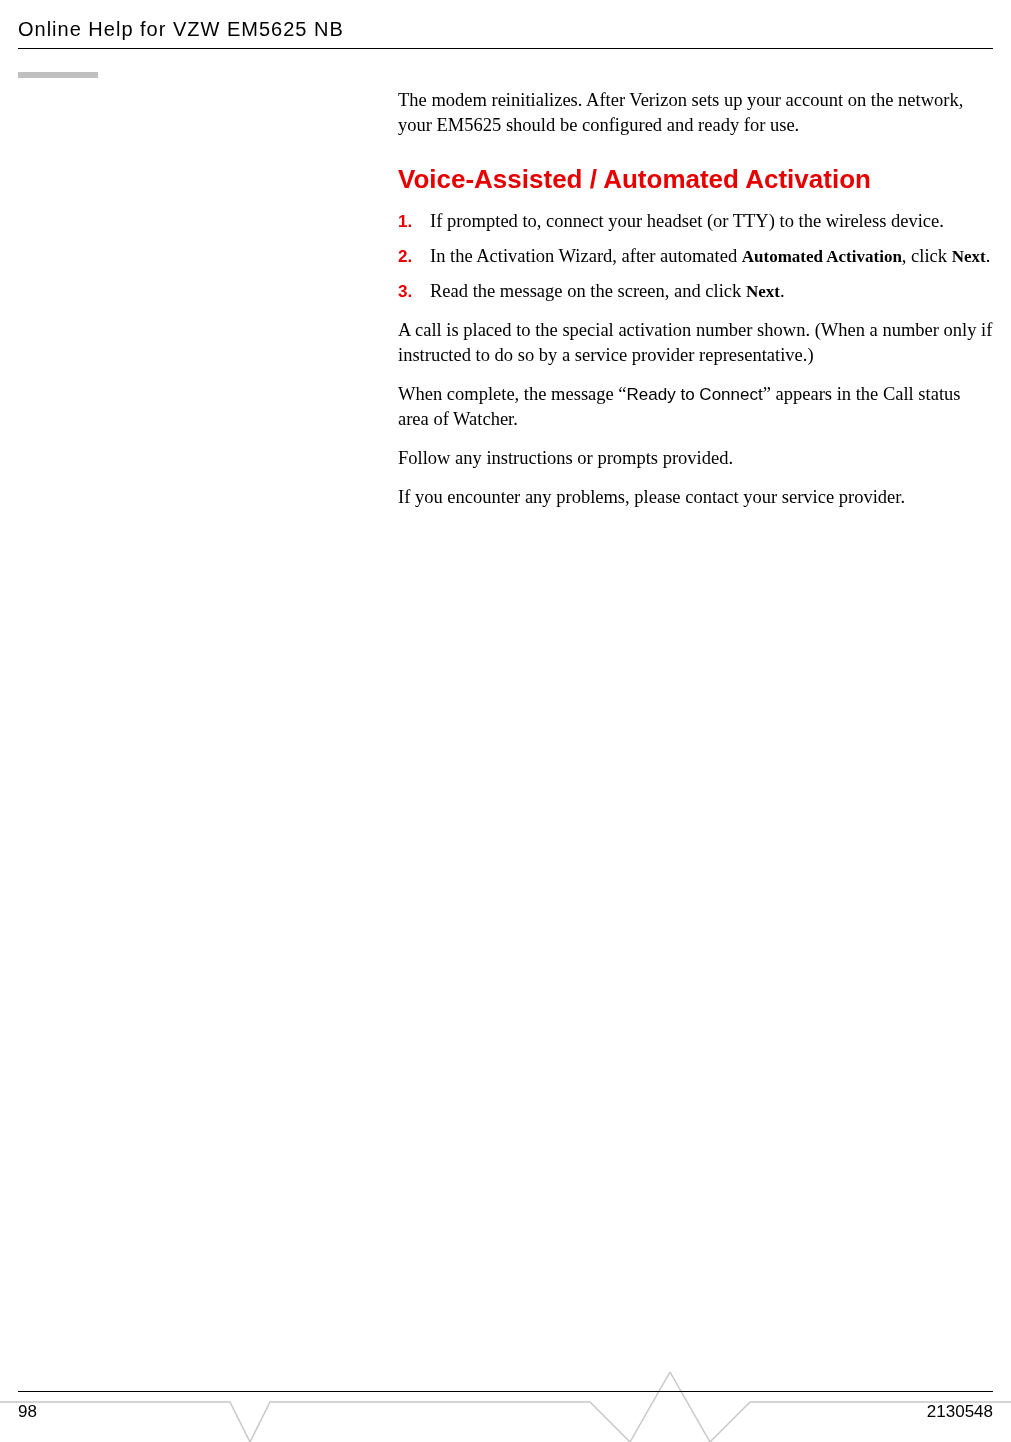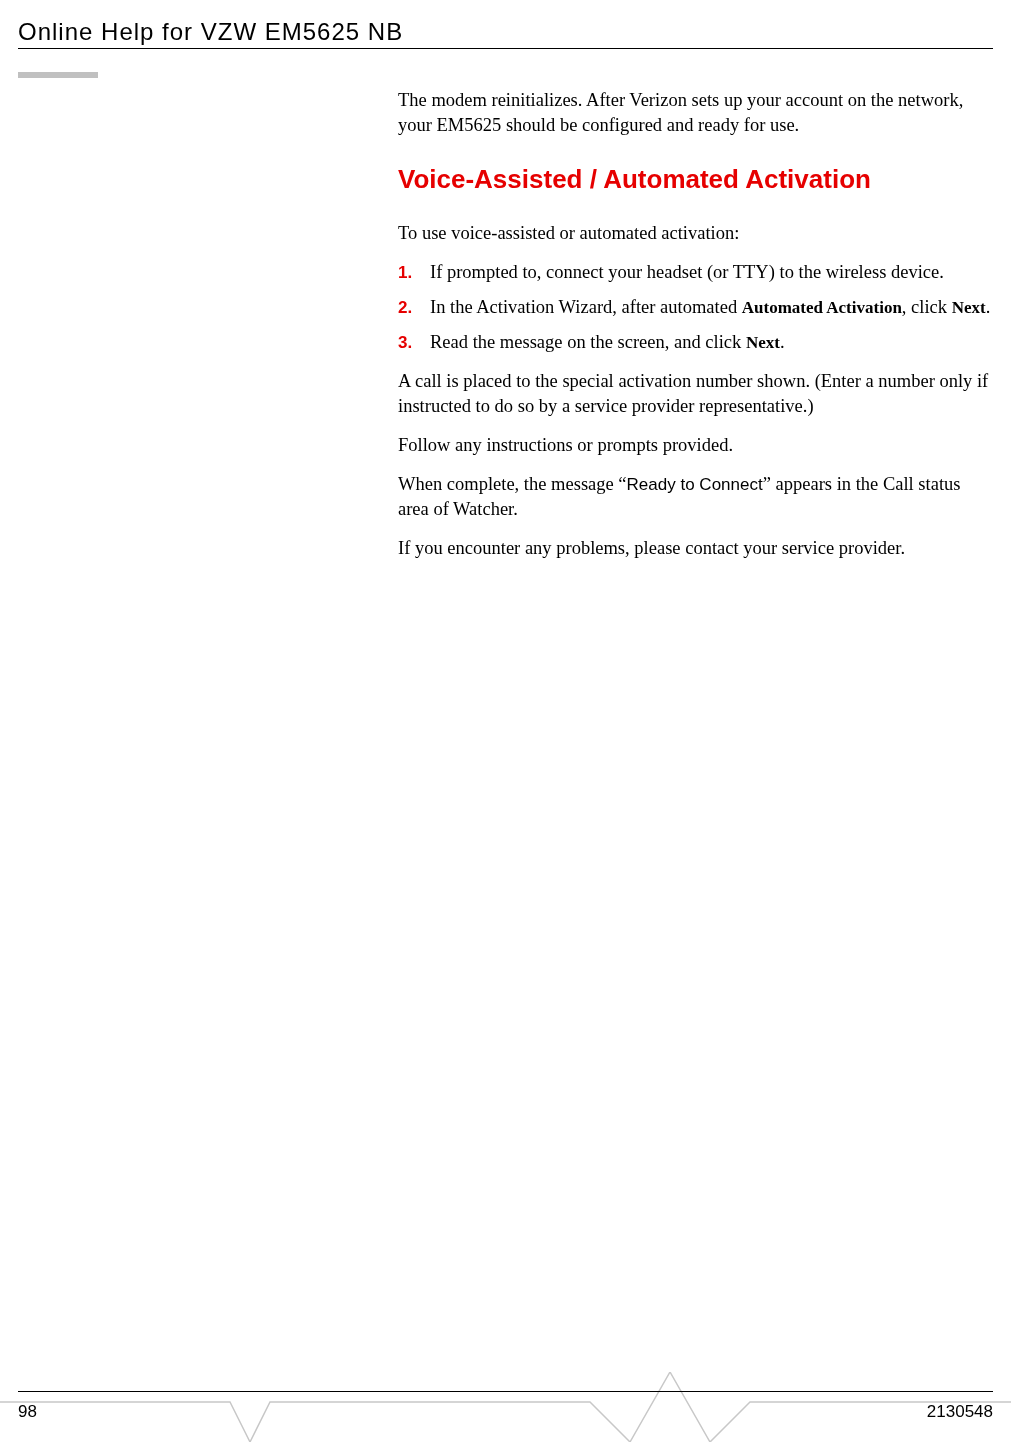--- a/index.html
+++ b/index.html
@@ -12,21 +12,21 @@
       height: 1442px;
       background: #ffffff;
       font-family: 'Palatino Linotype', 'Book Antiqua', Palatino, serif;
       position: relative;
     }
     .header-title {
       position: absolute;
       top: 18px;
       left: 18px;
       font-family: Arial, Helvetica, sans-serif;
-      font-size: 24px;
+      font-size: 20px;
       letter-spacing: 1px;
       color: #000;
     }
     .header-rule {
       position: absolute;
       top: 48px;
       left: 18px;
       right: 18px;
       border-top: 1px solid #000;
     }
@@ -49,21 +49,21 @@
     }
     .content p {
       margin-bottom: 14px;
     }
     .section-heading {
       color: #e60000;
       font-family: Arial, Helvetica, sans-serif;
       font-weight: bold;
       font-size: 26px;
       margin-top: 24px;
-      margin-bottom: 24px;
+      margin-bottom: 12px;
     }
     .ol {
       list-style: none;
       margin-bottom: 14px;
     }
     .ol li {
       display: flex;
       margin-bottom: 10px;
     }
     .li-num {
@@ -116,40 +116,39 @@
 
 <div class="header-title">Online Help for VZW EM5625 NB</div>
 <div class="header-rule"></div>
 <div class="side-marker"></div>
 
 <div class="content">
   <p>The modem reinitializes. After Verizon sets up your account on the network, your EM5625 should be configured and ready for use.</p>
 
   <h2 class="section-heading">Voice-Assisted / Automated Activation</h2>
 
-  <p>To use voice-assisted or automated activation:</p>
 
   <ol class="ol">
     <li>
       <span class="li-num">1.</span>
       <span class="li-text">If prompted to, connect your headset (or TTY) to the wireless device.</span>
     </li>
     <li>
       <span class="li-num">2.</span>
       <span class="li-text"><span>In the Activation Wizard, after automated </span><span class="sans-bold">Automated Activation</span><span>, click </span><span class="sans-bold">Next</span><span>.</span></span>
     </li>
     <li>
       <span class="li-num">3.</span>
       <span class="li-text"><span>Read the message on the screen, and click </span><span class="sans-bold">Next</span><span>.</span></span>
     </li>
   </ol>
 
-  <p>A call is placed to the special activation number shown. (Enter a number only if instructed to do so by a service provider representative.)</p>
+  <p>A call is placed to the special activation number shown. (When a number only if instructed to do so by a service provider representative.)</p>
+  <p><span>When complete, the message “</span><span class="sans-normal">Ready to Connect</span><span>” appears in the Call status area of Watcher.</span></p>
   <p>Follow any instructions or prompts provided.</p>
-  <p><span>When complete, the message “</span><span class="sans-normal">Ready to Connect</span><span>” appears in the Call status area of Watcher.</span></p>
   <p>If you encounter any problems, please contact your service provider.</p>
 </div>
 
 <svg class="footer-graphic" viewBox="0 0 1011 70" preserveAspectRatio="none">
   <path d="M 0 30 L 230 30 L 250 70 L 270 30 L 590 30 L 630 70 L 670 0 L 710 70 L 750 30 L 1011 30" fill="none" stroke="#c8c8c8" stroke-width="1.5"></path>
 </svg>
 
 <div class="footer">
   <div class="footer-rule"></div>
   <div class="footer-text">

